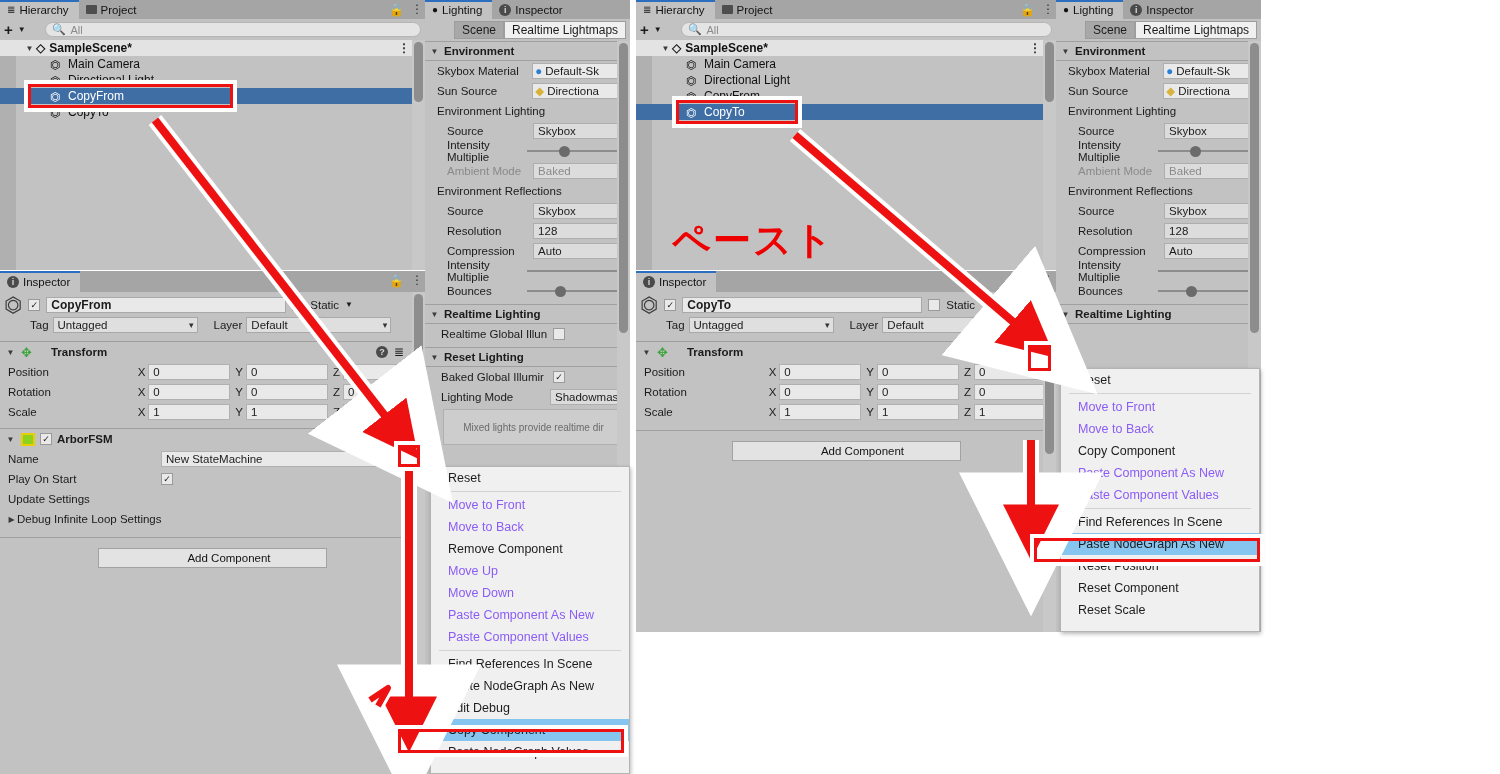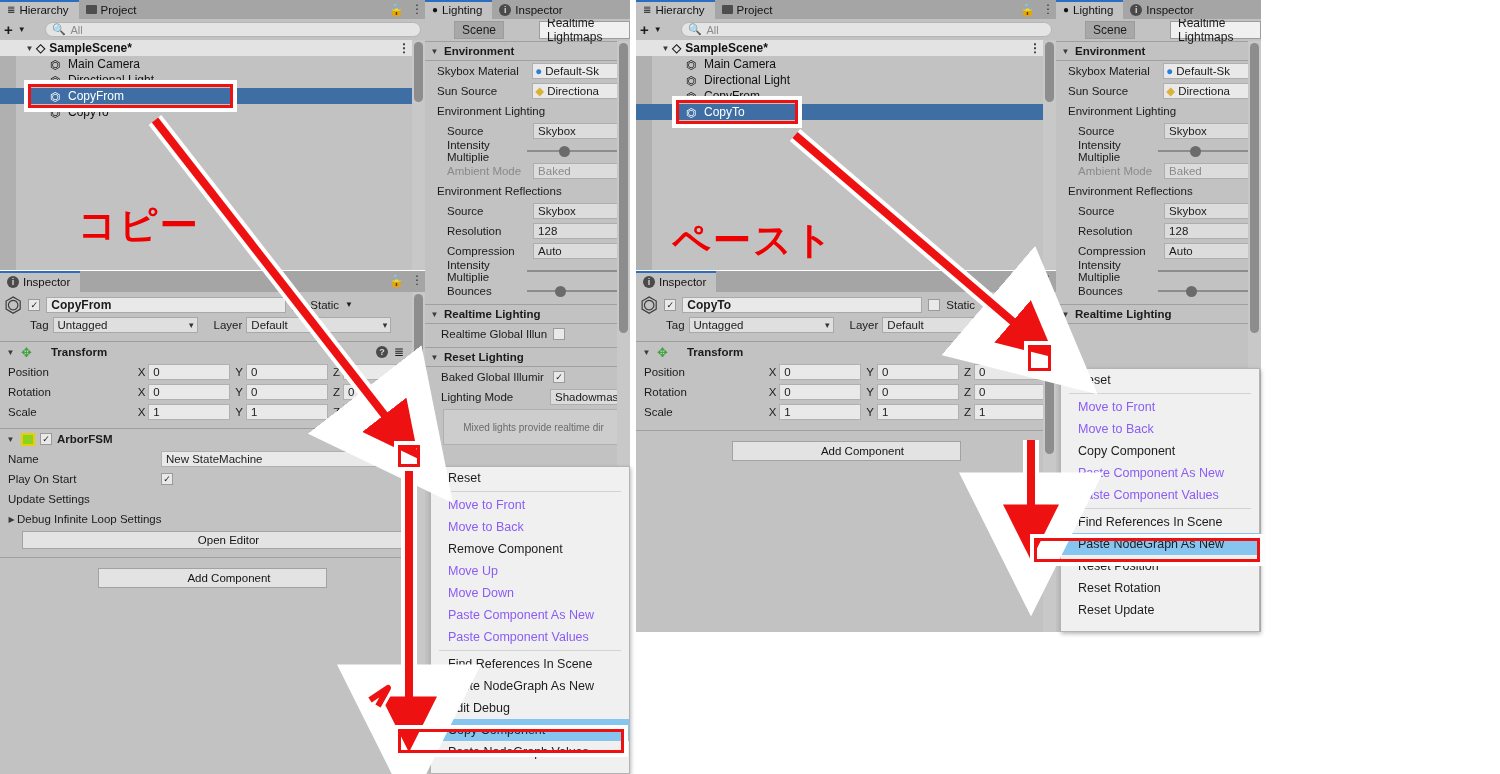--- a/index.html
+++ b/index.html
@@ -69,21 +69,21 @@
 
   .vrow { height: 20px; display: flex; align-items: center; font-size: 11.5px; padding-left: 8px; }
   .axis { display: flex; align-items: center; gap: 3px; }
   .numfield { height: 16px; background: #e9e9e9; border: 1px solid #b0b0b0; font-size: 11.5px;
               display: flex; align-items: center; padding-left: 4px; }
 
   .btn { background: #e3e3e3; border: 1px solid #a2a2a2; height: 18px; display: flex;
          align-items: center; justify-content: center; font-size: 11.5px; color: #141414; padding-left: 33px; }
 
   
-  .lt-subtabs { height: 22px; background: #c2c2c2; display: flex; align-items: center; padding-left: 29px; gap: 35px; }
+  .lt-subtabs { height: 22px; background: #c2c2c2; display: flex; align-items: center; padding-left: 29px; }
   .stab { height: 18px; padding: 0 7px; font-size: 12px; display: flex; align-items: center;
           background: #b4b4b4; border: 1px solid #9d9d9d; }
   .stab.on { background: #a8a8a8; }
   .stab.white { background: #f0f0f0; }
   .sect { height: 20px; background: #c2c2c2; border-top: 1px solid #a0a0a0; border-bottom: 1px solid #a0a0a0;
           display: flex; align-items: center; gap: 4px; padding-left: 4px; font-weight: bold; font-size: 11.5px; }
   .lrow { height: 20px; display: flex; align-items: center; font-size: 11.5px; }
   .grp { height: 20px; display: flex; align-items: center; font-size: 11.5px; padding-left: 12px; }
   .objfield { height: 16px; background: #e9e9e9; border: 1px solid #aeaeae; display: flex;
               align-items: center; gap: 3px; padding-left: 2px; font-size: 11.5px; overflow: hidden; }
@@ -277,23 +277,20 @@
       <span style="width:153px;">Play On Start</span>
       <span class="cbx">✓</span>
     </div>
     <div class="vrow">
       <span>Update Settings</span>
     </div>
     <div class="vrow" style="padding-left:6px;">
       <span class="caret">▶</span>
       <span>Debug Infinite Loop Settings</span>
     </div>
-    <div style="padding:2px 12px 0 22px;">
-      <div class="btn" style="width:380px;">Open Editor</div>
-    </div>
 
     <div style="border-top:1px solid #a0a0a0;margin-top:8px;padding-top:10px;display:flex;justify-content:center;">
       <div class="btn" style="width:229px;height:20px;">Add Component</div>
     </div>
     <div class="vsb" style="right:0;top:21px;height:482px;">
       <div class="thumb" style="top:2px;height:180px;"></div>
     </div>
   </div>
 
   <div class="panel" style="left:425px;top:0;width:205px;height:774px;">
@@ -667,22 +664,22 @@
     <div class="msep"></div>
     <div class="mi dis">Move to Front</div>
     <div class="mi dis">Move to Back</div>
     <div class="mi">Copy Component</div>
     <div class="mi dis">Paste Component As New</div>
     <div class="mi dis">Paste Component Values</div>
     <div class="msep"></div>
     <div class="mi">Find References In Scene</div>
     <div class="mi hl">Paste NodeGraph As New</div>
     <div class="mi">Reset Position</div>
-    <div class="mi">Reset Rotation</div>
-    <div class="mi">Reset Update</div>
+    <div class="mi">Reset Component</div>
+    <div class="mi">Reset Scale</div>
   </div>
 
   <svg class="anno" viewBox="0 0 1500 774" xmlns="http://www.w3.org/2000/svg">
     <defs>
       <marker id="ah" markerWidth="7" markerHeight="7" refX="3.2" refY="3.5" orient="auto">
         <path d="M0,0 L7,3.5 L0,7 Z" fill="#ee1111"></path>
       </marker>
       <marker id="ahw" markerWidth="9" markerHeight="9" refX="3.6" refY="4.5" orient="auto">
         <path d="M0,0 L9,4.5 L0,9 Z" fill="#ffffff"></path>
       </marker>
@@ -715,23 +712,20 @@
   </svg>
 
   <div class="hl-box" style="left:28px;top:84px;width:205px;height:24px;"></div>
   <div class="hl-box" style="left:398px;top:445px;width:22px;height:22px;"></div>
   <div class="hl-box" style="left:398px;top:729px;width:226px;height:24px;"></div>
 
   <div class="hl-box" style="left:676px;top:100px;width:122px;height:24px;"></div>
   <div class="hl-box" style="left:1028px;top:345px;width:23px;height:26px;"></div>
   <div class="hl-box" style="left:1034px;top:538px;width:226px;height:24px;"></div>
 
-  <div class="jp" style="left:78px;top:200px;">
-    <span>コピー</span>
-  </div>
   <div class="jp" style="left:672px;top:215px;">
     <span>ペースト</span>
   </div>
 
   <div style="position:absolute;left:630px;top:0;width:6px;height:774px;background:#ffffff;z-index:30;"></div>
   <div style="position:absolute;left:1261px;top:0;width:239px;height:774px;background:#ffffff;z-index:29;"></div>
   <div style="position:absolute;left:636px;top:632px;width:625px;height:142px;background:#ffffff;z-index:28;"></div>
 
 </div>
 

